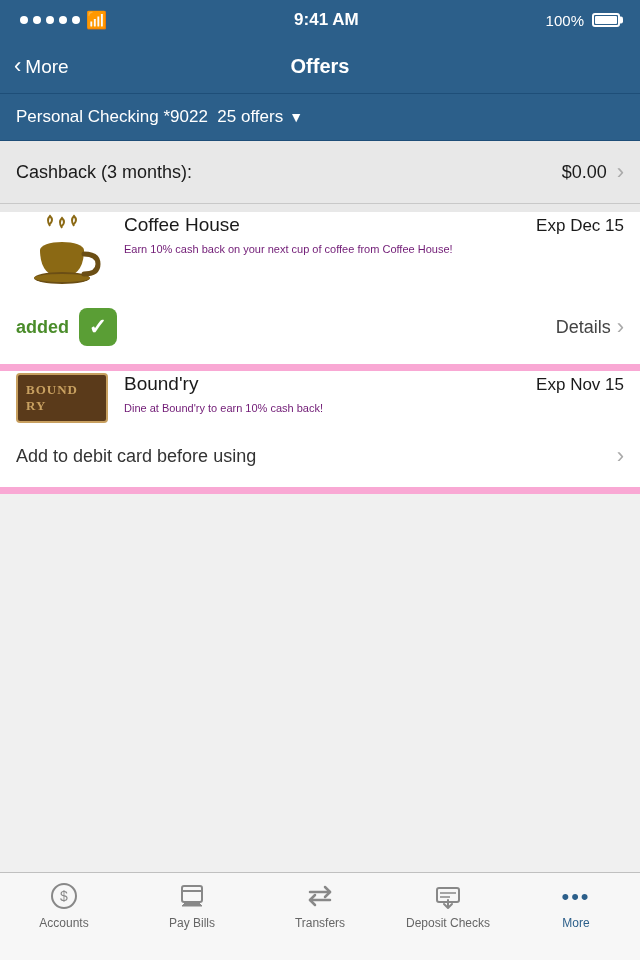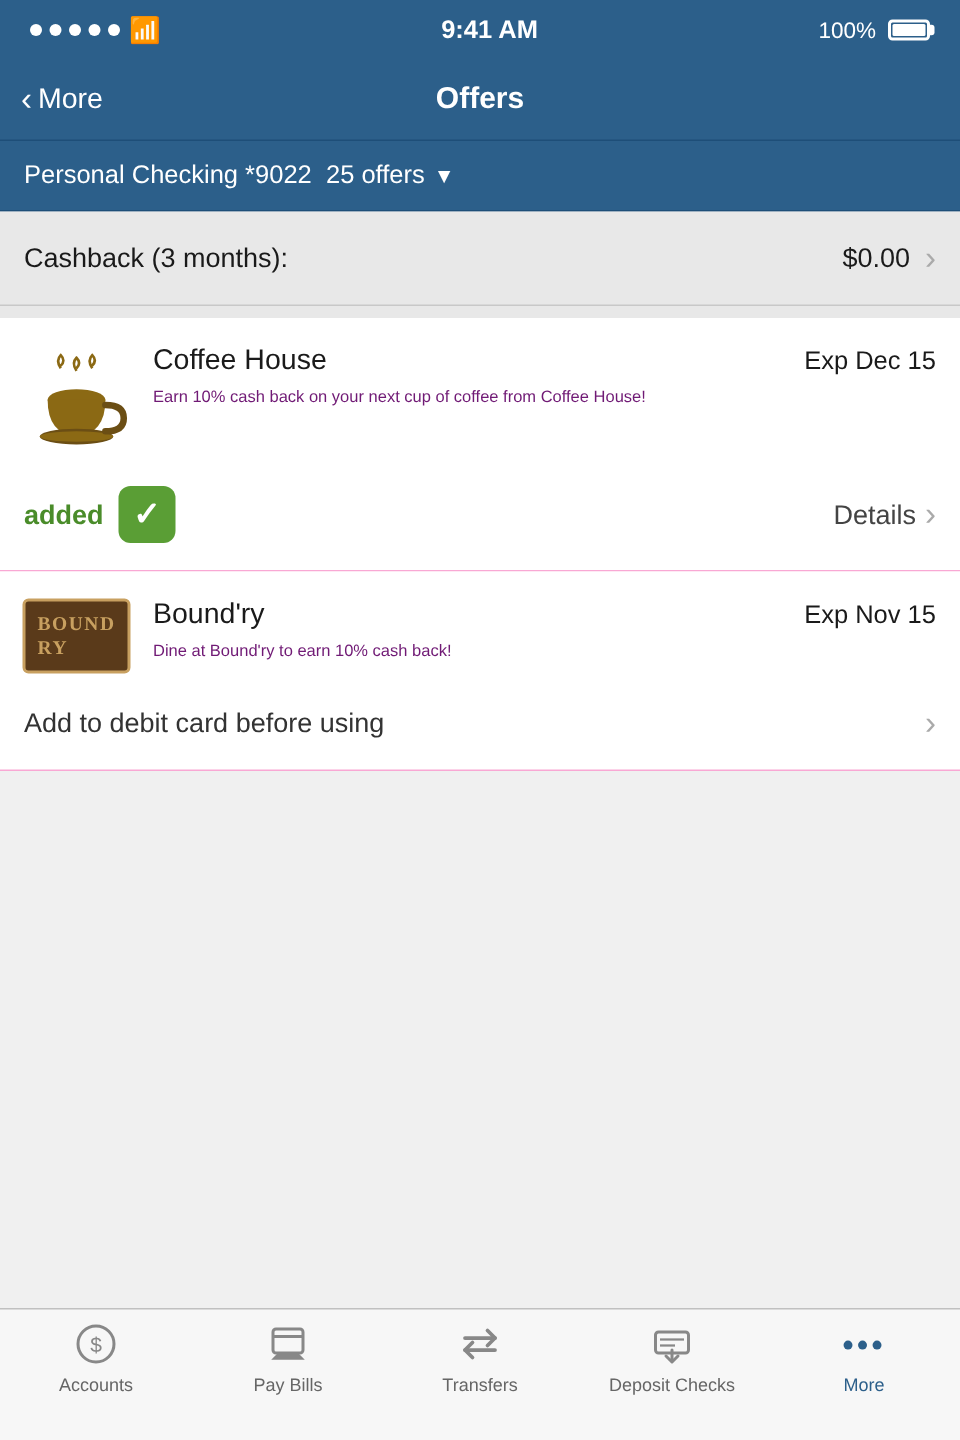--- a/index.html
+++ b/index.html
@@ -87,27 +87,27 @@
     .cashback-label { font-size: 18px; color: #1a1a1a; }
     .cashback-right { display: flex; align-items: center; gap: 10px; }
     .cashback-amount { font-size: 18px; color: #1a1a1a; }
     .chevron-right { color: #aaa; font-size: 22px; font-weight: 300; }
 
     
     .offers-list { background: white; }
 
     .offer-card {
       background: white;
-      padding: 18px 16px 18px 16px;
-      border-bottom: 1px solid #f9a8d4;
+      padding: 2px 16px 18px 16px;
+      border-bottom: 7px solid #f9a8d4;
     }
 
     .offer-top { display: flex; align-items: flex-start; gap: 16px; }
     .offer-logo {
-      width: 70px; flex-shrink: 0;
+      width: 92px; flex-shrink: 0;
       display: flex; align-items: center; justify-content: center;
     }
 
     
     .offer-content { flex: 1; }
     .offer-header { display: flex; align-items: baseline; justify-content: space-between; margin-bottom: 6px; }
     .offer-name { font-size: 19px; font-weight: 500; color: #1a1a1a; }
     .offer-exp { font-size: 17px; color: #1a1a1a; }
     .offer-desc { font-size: 11px; color: #701a75; line-height: 1.4; }
 

